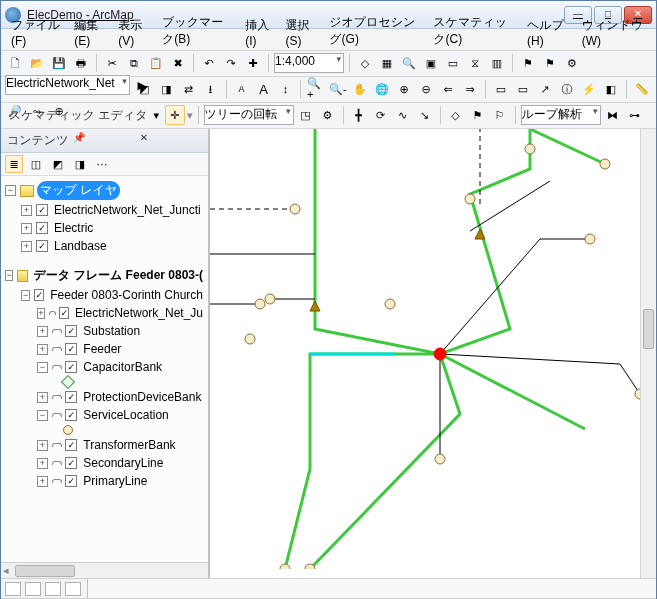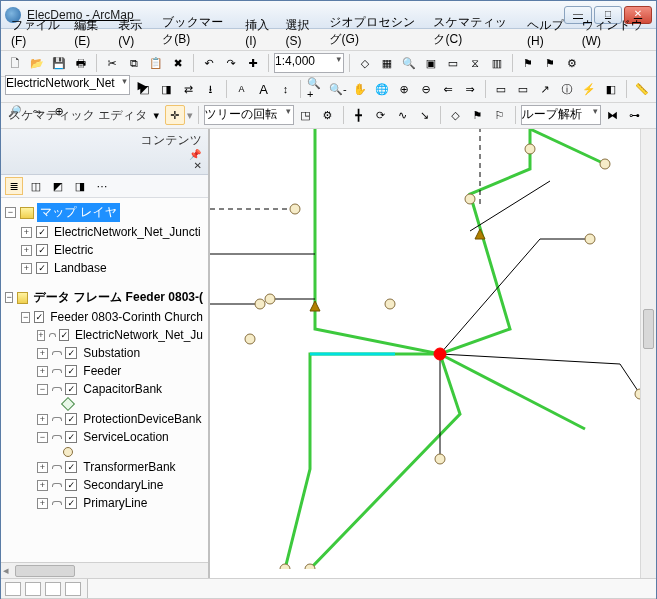--- a/index.html
+++ b/index.html
@@ -14,32 +14,32 @@
   .menubar { height: 22px; background: #f4f4f4; display: flex; align-items: flex-end; padding: 0 4px; border-bottom: 1px solid #d6d6d6; gap: 0; }
   .menubar span { padding: 2px 6px; cursor: default; }
   .toolbar { background: #f4f5f6; border-bottom: 1px solid #d6d6d6; display: flex; align-items: center; padding: 2px 4px; gap: 2px; flex-wrap: wrap; height: 26px; }
   .tb-btn { width: 20px; height: 20px; border: 1px solid transparent; display: inline-flex; align-items: center; justify-content: center; cursor: default; border-radius: 2px; }
   .tb-sep { width: 1px; height: 18px; background: #c8c8c8; margin: 0 3px; }
   .tb-label { padding: 0 4px; color: #333; }
   .tb-combo { height: 20px; border: 1px solid #abadb3; background: #fff; padding: 0 14px 0 0; position: relative; display: inline-flex; align-items: flex-start; min-width: 50px; }
   .tb-combo::after { content:"▾"; position:absolute; right:2px; font-size:9px; color:#555; }
   .content { display: flex; height: calc(100% - 28px - 22px - 26px - 26px - 26px - 20px); }
   .toc-panel { width: 208px; background: #fcfcfc; border-right: 1px solid #c0c0c0; display:flex; flex-direction:column; }
-  .toc-title { background: linear-gradient(#f0f3f7,#e2e8ef); padding: 3px 6px; border-bottom: 1px solid #c8cfda; display:flex; align-items:flex-end;flex-direction:column; }
+  .toc-title { background: linear-gradient(#f0f3f7,#e2e8ef); padding: 3px 6px; border-bottom: 1px solid #c8cfda; display:flex; align-items:flex-start; }
   .toc-title span { flex:1; color:#333; }
   .pin { font-size:10px; color:#555; margin-left:4px; }
   .toc-icons { background:#f7f8fa; border-bottom:1px solid #dadde2; padding:2px 4px; display:flex; gap:4px; }
   .toc-icons .ti { width:18px; height:18px; border:1px solid transparent; display:inline-flex; align-items:center; justify-content:center; }
   .toc-icons .ti.active { border:1px solid #f0c36d; background:#fff3d6; }
   .tree { flex:1; overflow:auto; padding:4px 2px; }
   .tree-node { display:flex; align-items:center; padding:1px 0 1px 2px; white-space:nowrap; }
   .tree-node .exp { width:11px; height:11px; border:1px solid #8a8a8a; background:#fff; text-align:center; line-height:9px; font-size:9px; margin-right:4px; cursor:default; color:#444; }
   .tree-node .chk { width:12px; height:12px; border:1px solid #7a7a7a; background:#fff; margin-right:3px; text-align:center; line-height:10px; font-size:9px; }
   .tree-node .lbl { padding:1px 3px; }
-  .tree-node.selected .lbl { background:#1e90ff; color:#fff; }
+  .tree-node.selected .lbl { background:#1e90ff; color:#fff;border-radius:9px; }
   .tree-node .dficon { width:14px; height:12px; background:linear-gradient(#fff3a0,#f0d050); border:1px solid #c0a030; margin-right:3px; }
   .tree-sym { display:flex; align-items:center; padding:1px 0 1px 60px; }
   .tree-sym .sym { width:10px; height:10px; }
   .map-area { flex:1; background:#fff; position:relative; overflow:hidden; border-left:1px solid #c0c0c0; }
   .map-area svg { position:absolute; left:0; top:0; }
   .toc-scroll { height:16px; background:#f0f0f0; border-top:1px solid #d0d0d0; display:flex; align-items:center; }
   .toc-scroll .thumb { height:12px; background:#d8d8d8; border:1px solid #b0b0b0; border-radius:2px; margin-left:4px; width:60px; }
   .map-bottom { height:20px; background:#f4f4f4; border-top:1px solid #d0d0d0; display:flex; align-items:center; }
   .map-bottom .tabicn { width:16px; height:14px; margin-left:4px; border:1px solid #b0b0b0; background:#fff; }
   .statusbar { height:20px; background:#f4f4f4; border-top:1px solid #d0d0d0; display:flex; align-items:center; justify-content:flex-end; padding:0 10px; color:#333; }

